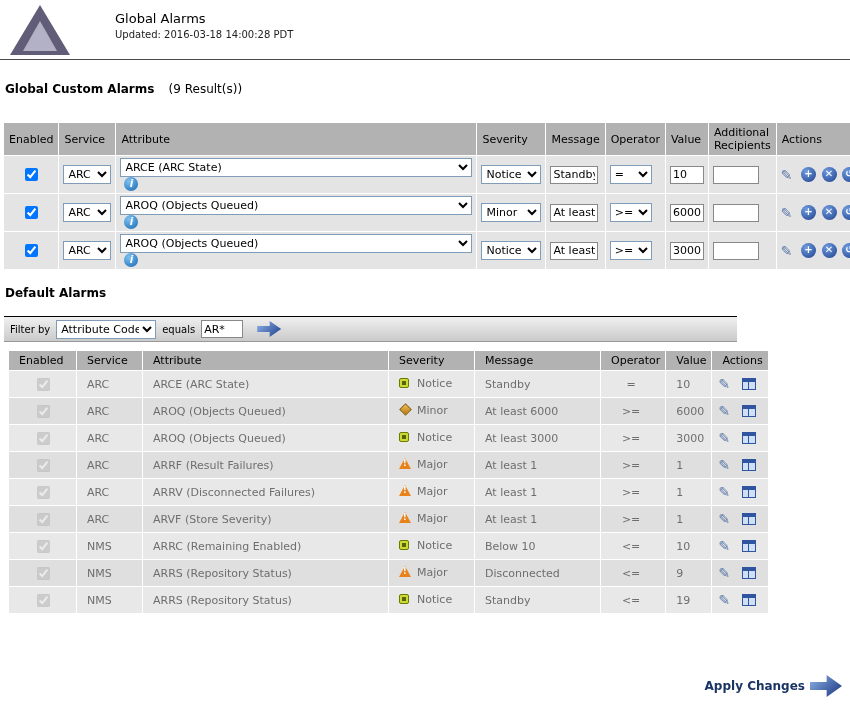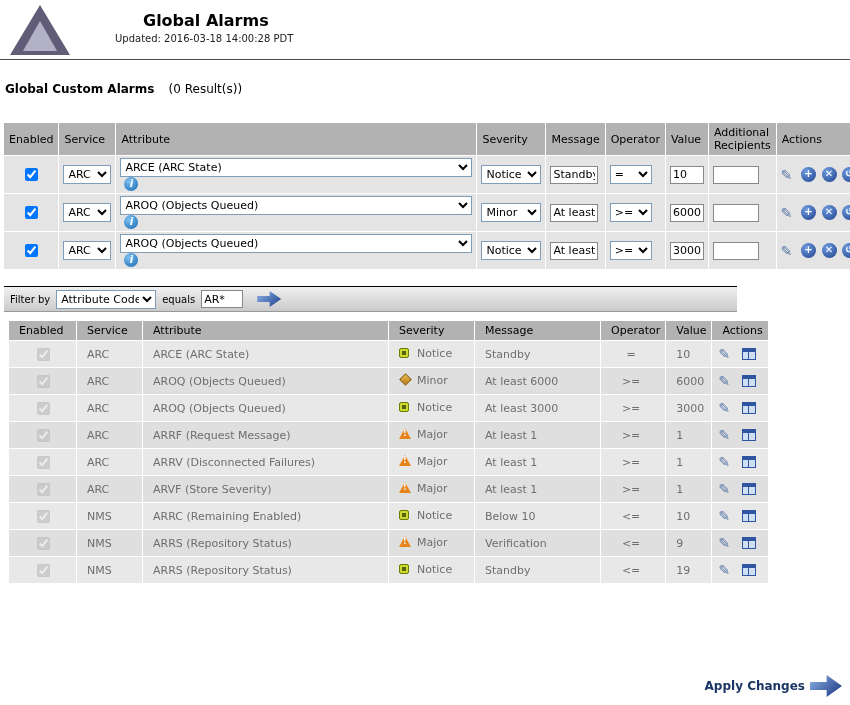--- a/index.html
+++ b/index.html
@@ -21,21 +21,21 @@
     border-left:30px solid transparent; border-right:30px solid transparent;
     border-bottom:50px solid #615d79;
   }
   .logo .tri-inner {
     position:absolute; left:13px; top:16px;
     width:0; height:0;
     border-left:17px solid transparent; border-right:17px solid transparent;
     border-bottom:30px solid #b3b1c6;
   }
   .title-block { padding-top:6px; }
-  .page-title { font-size:16px; font-weight:bold;margin-left:28px; }
+  .page-title { font-size:13px; font-weight:normal; }
   .updated-line { font-size:10px; color:#222; margin-top:3px; }
   .header-rule { border:0; border-top:1px solid #4a4a4a; margin:4px 0 0 0; }
 
   
   .section-heading { margin:22px 0 0 5px; font-size:12px; font-weight:bold; color:#000; }
   .section-heading .count { font-weight:normal; margin-left:10px; }
   .heading-default { margin-top:16px; }
 
   
   table { border-collapse:separate; border-spacing:1px; background:#fff; }
@@ -165,21 +165,21 @@
     </div>
     <div class="title-block">
       <div class="page-title">Global Alarms</div>
       <div class="updated-line">Updated: 2016-03-18 14:00:28 PDT</div>
     </div>
   </div>
   <hr class="header-rule">
 
   <div class="section-heading">
     <span>Global Custom Alarms</span>
-    <span class="count">(0 Result(s))</span>
+    <span class="count">(9 Result(s))</span>
   </div>
 
   <table class="custom-table">
     <colgroup>
       <col style="width:42px">
         <col style="width:59px">
         <col style="width:376px">
       <col style="width:70px">
         <col style="width:55px">
         <col style="width:50px">
@@ -322,20 +322,21 @@
     <td class="c-actions">
       <span class="pencil-icon">✎</span>
       <span class="circle-btn">+</span>
       <span class="circle-btn">✕</span>
       <span class="circle-btn">↺</span>
     </td>
   </tr>
 </tbody>
   </table>
 
+  <div class="section-heading heading-default">Default Alarms</div>
 
   <div class="filter-bar">
     <span class="filter-label">Filter by</span>
     <select class="filter-sel">
       <option>Attribute Code</option>
     </select>
     <span class="equals-label">equals</span>
     <input type="text" class="filter-txt" value="AR*" style="">
     <span class="arrow-btn"></span>
   </div>
@@ -417,21 +418,21 @@
       <span class="pencil-icon">✎</span>
       <span class="table-icon"></span>
     </td>
   </tr>
 
   <tr>
     <td class="d-enabled">
       <input type="checkbox" checked="" disabled="" style="">
     </td>
     <td>ARC</td>
-    <td>ARRF (Request Message)</td>
+    <td>ARRF (Result Failures)</td>
     <td>
       <span class="sev-wrap"><span class="sev-major"></span></span><span>Major</span>
     </td>
     <td>At least 1</td>
     <td class="d-op">&gt;=</td>
     <td>1</td>
     <td class="d-actions">
       <span class="pencil-icon">✎</span>
       <span class="table-icon"></span>
     </td>
@@ -493,21 +494,21 @@
 
   <tr>
     <td class="d-enabled">
       <input type="checkbox" checked="" disabled="" style="">
     </td>
     <td>NMS</td>
     <td>ARRS (Repository Status)</td>
     <td>
       <span class="sev-wrap"><span class="sev-major"></span></span><span>Major</span>
     </td>
-    <td>Verification</td>
+    <td>Disconnected</td>
     <td class="d-op">&lt;=</td>
     <td>9</td>
     <td class="d-actions">
       <span class="pencil-icon">✎</span>
       <span class="table-icon"></span>
     </td>
   </tr>
 
   <tr>
     <td class="d-enabled">

